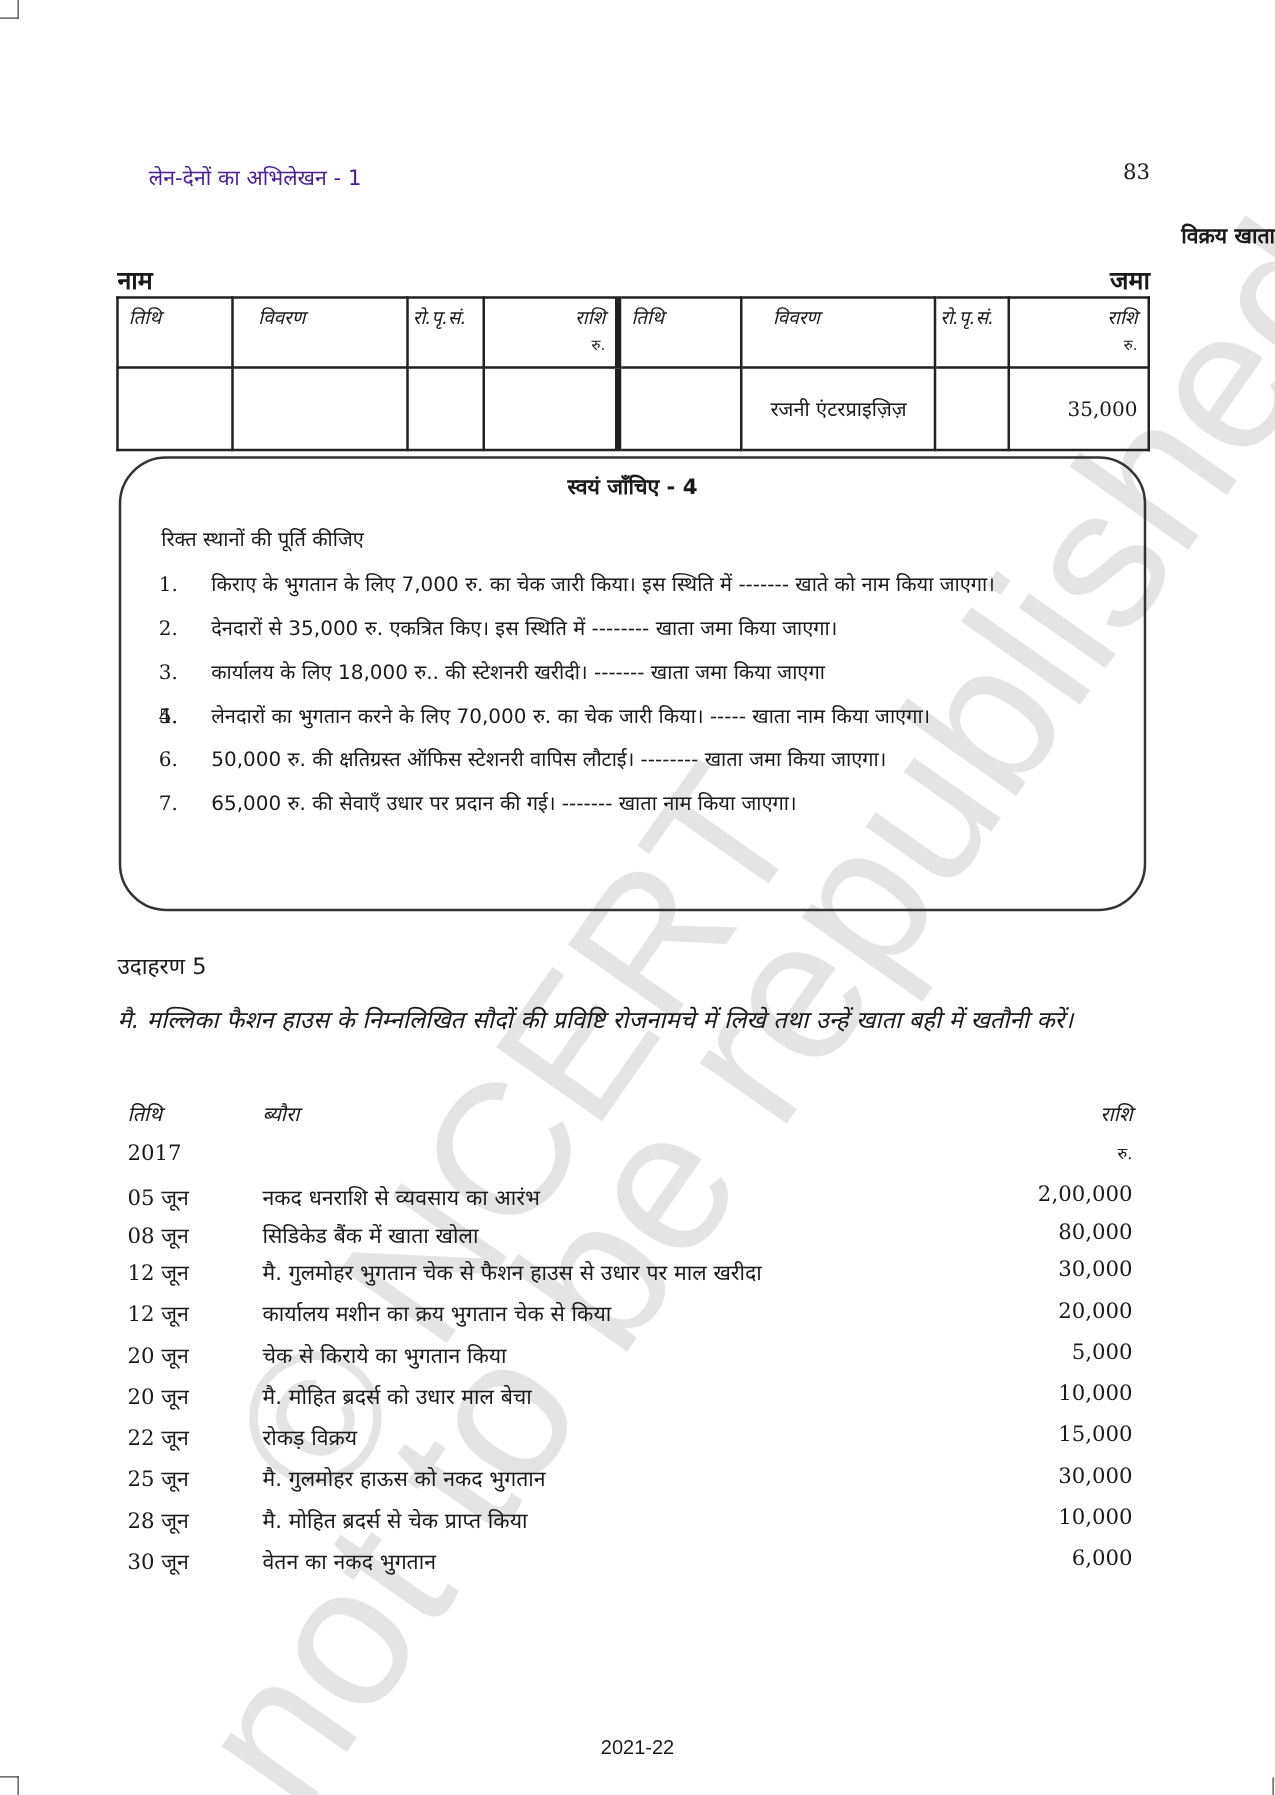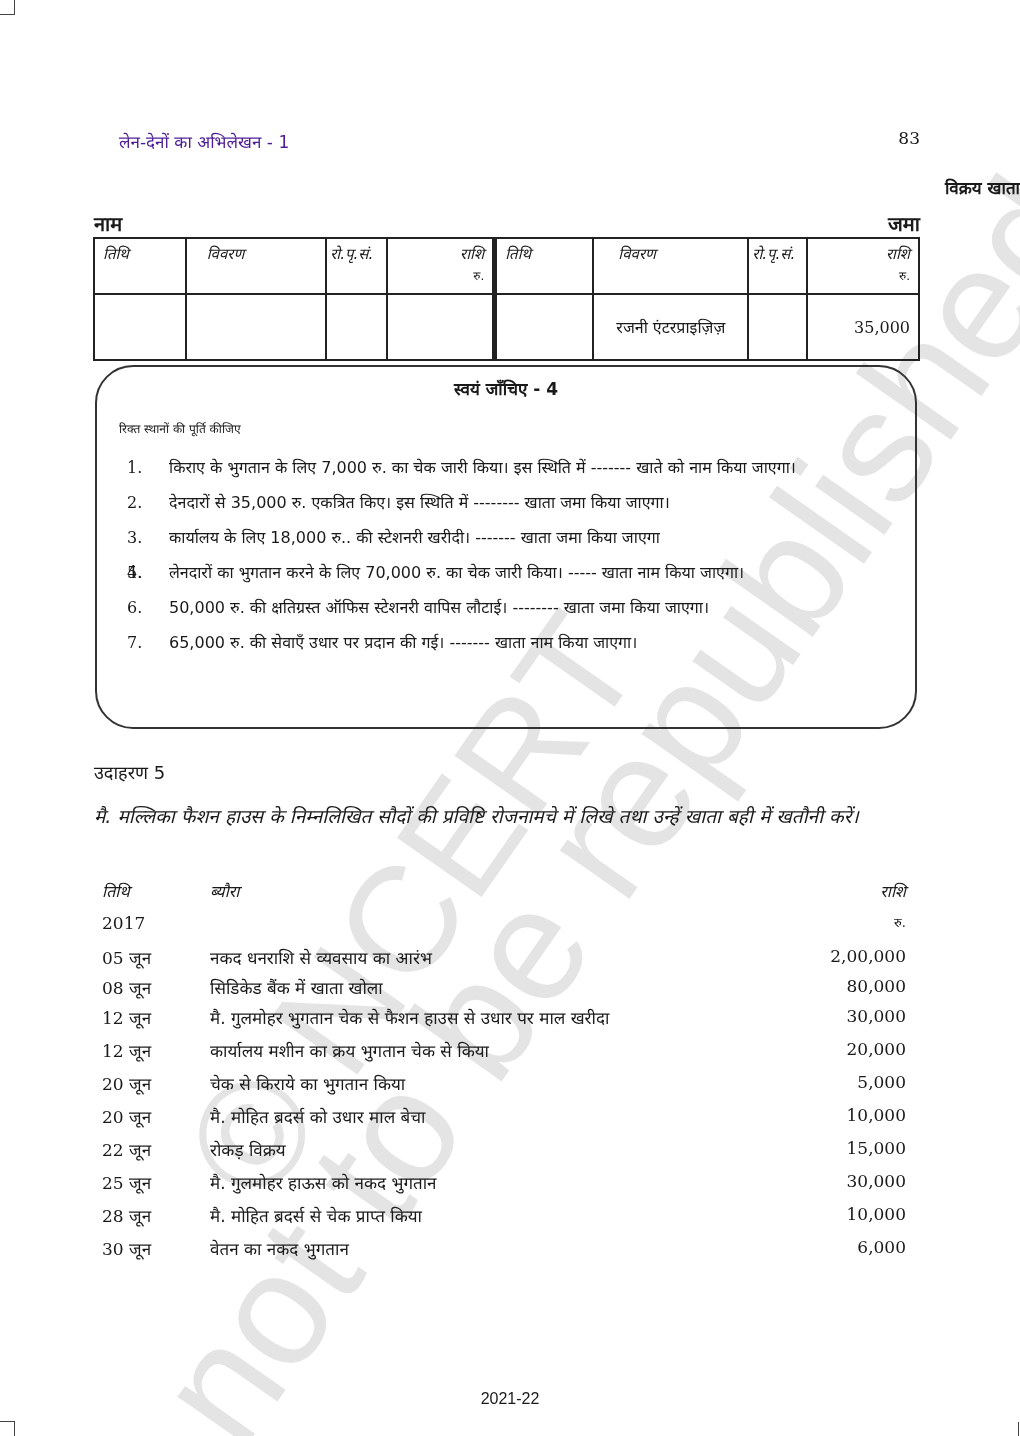--- a/index.html
+++ b/index.html
@@ -64,21 +64,21 @@
 
     .check-box {
       position: absolute; left: 95px; top: 365px; width: 822px; height: 364px;
       border: 2px solid #333; border-radius: 38px; box-sizing: border-box;
     }
     .check-title {
       position: absolute; left: 0; width: 100%; top: 10px; text-align: center;
       font-family: "DejaVu Sans", sans-serif; font-weight: bold; font-size: 17px;
     }
     .check-intro {
-      position: absolute; left: 22px; top: 53px; font-size: 12px;
+      position: absolute; left: 32px; top: 53px; font-size: 16px;
       font-family: "DejaVu Sans", sans-serif;
     }
     .q-list { position: absolute; left: 30px; top: 88px; right: 14px; margin: 0; padding: 0; list-style: none; }
     .q-item {
       position: relative; padding-left: 42px; font-size: 16px;
       font-family: "DejaVu Sans", sans-serif; line-height: 26px; margin-bottom: 9px;
     }
     .q-item .qn { position: absolute; left: 0; top: 0; font-family: "DejaVu Serif", serif; }
 
     .example-title {

